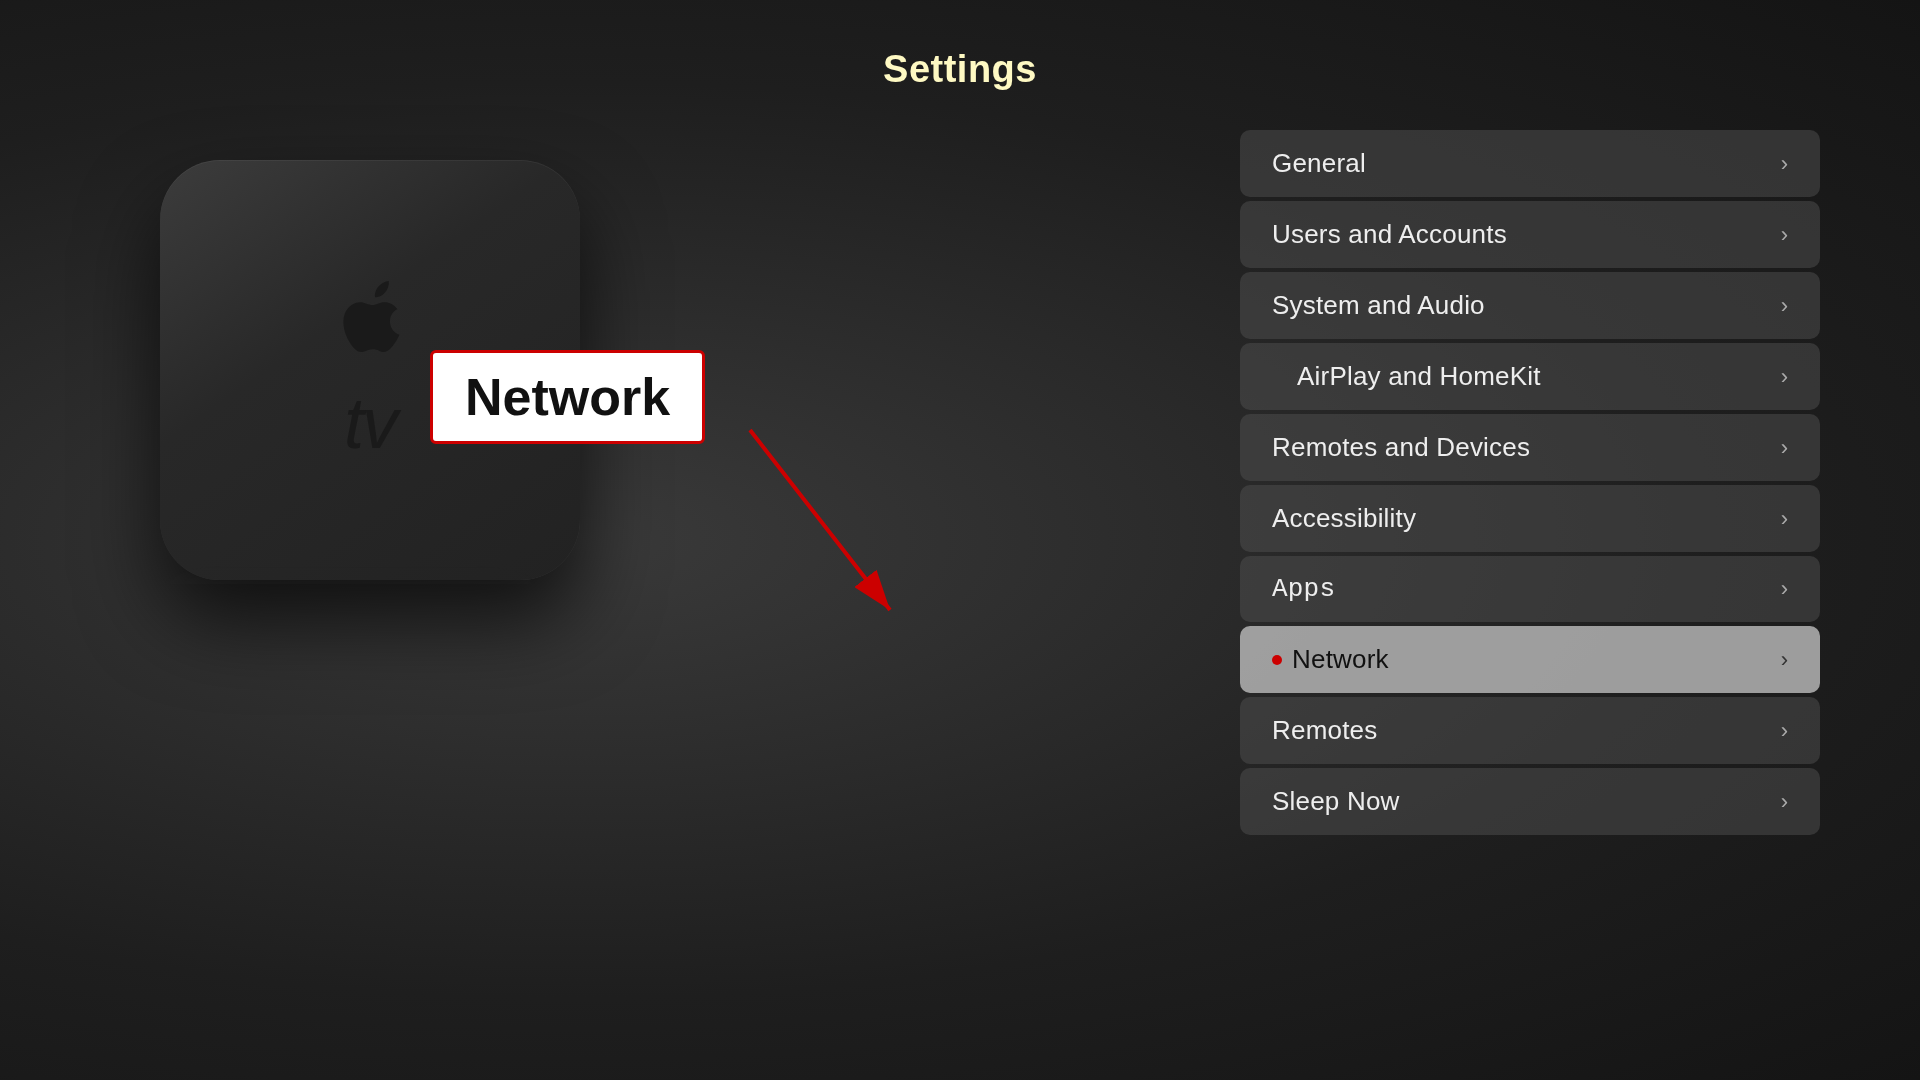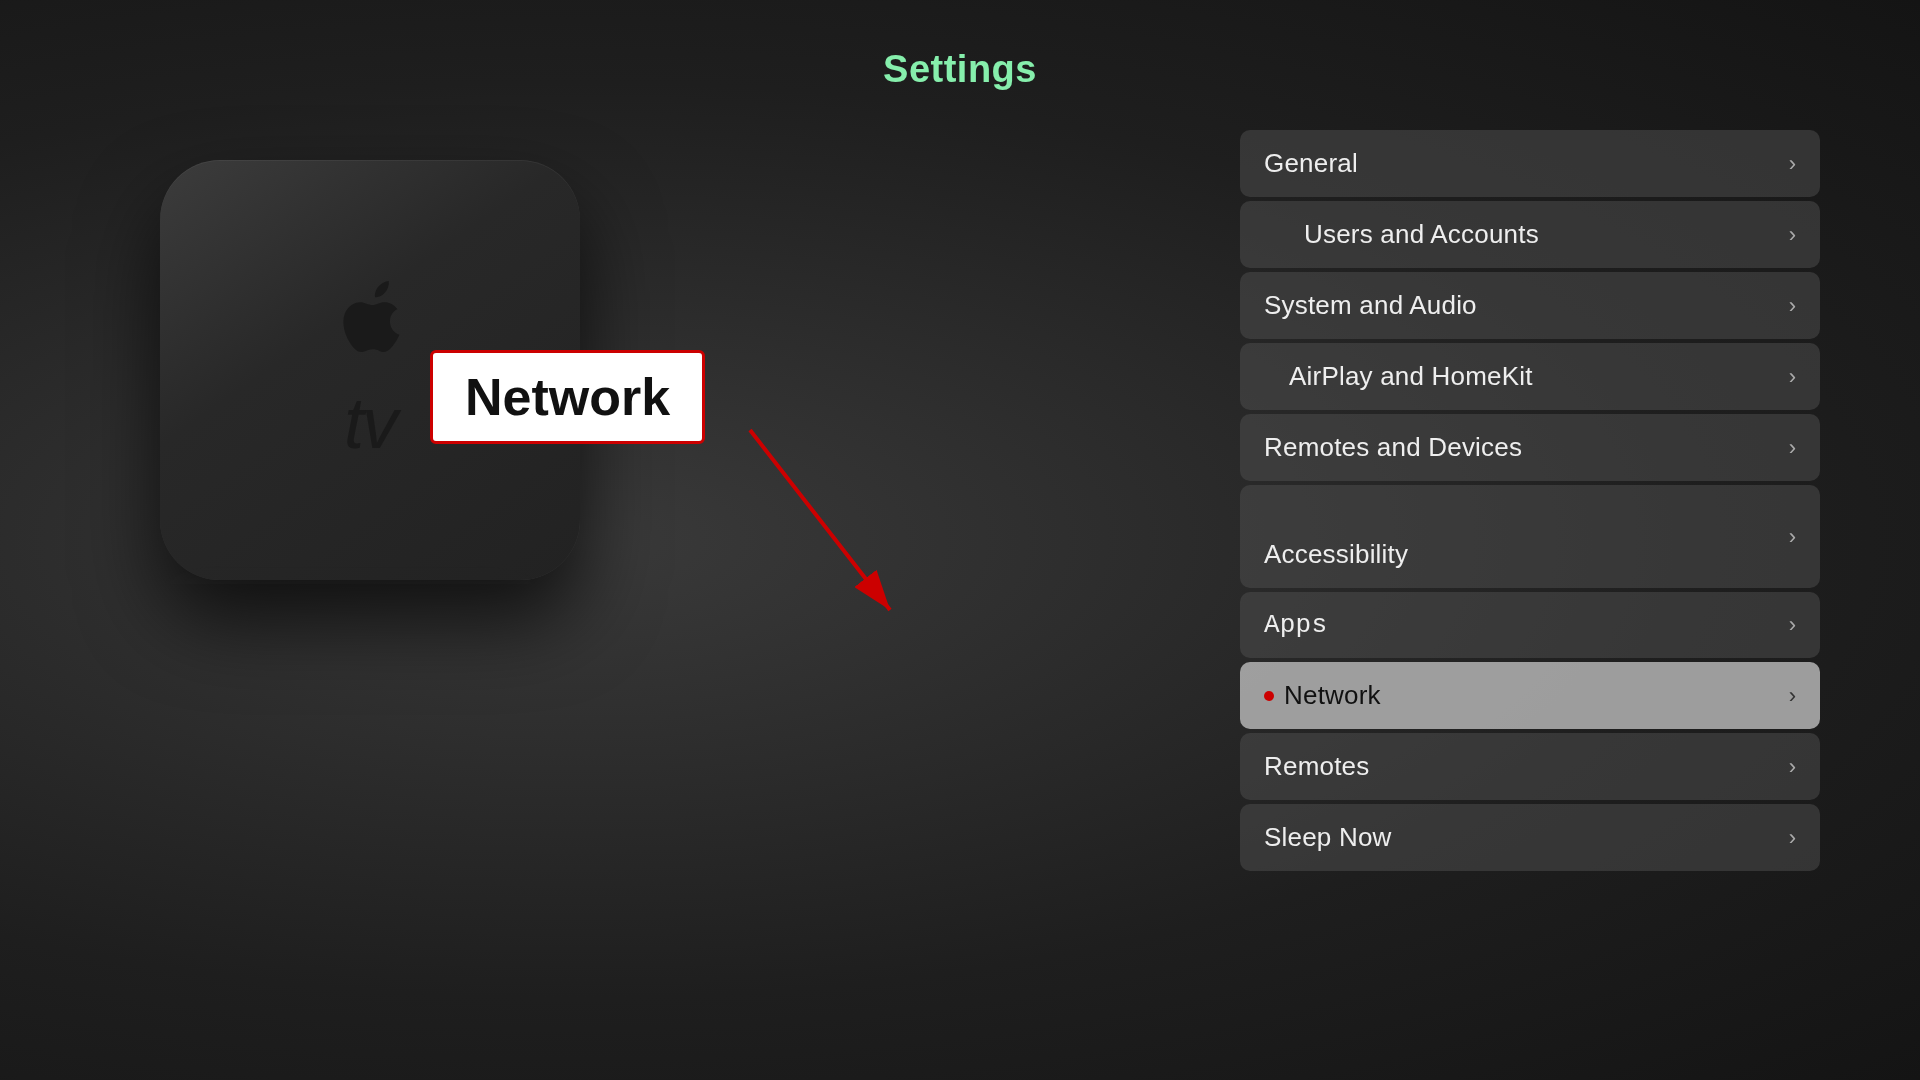--- a/index.html
+++ b/index.html
@@ -21,21 +21,21 @@
         radial-gradient(ellipse at 30% 50%, #3a3a3a 0%, #1e1e1e 60%, #141414 100%);
     }
 
     
     .page-title {
       position: absolute;
       top: 48px;
       left: 0;
       right: 0;
       text-align: center;
-      color: #86efac;
+      color: #fef9c3;
       font-size: 38px;
       font-weight: 600;
       letter-spacing: 0.5px;
     }
 
     
     .device-container {
       position: absolute;
       left: 160px;
       top: 160px;
@@ -95,21 +95,21 @@
       width: 580px;
       display: flex;
       flex-direction: column;
       gap: 4px;
     }
 
     .settings-item {
       display: flex;
       align-items: center;
       justify-content: space-between;
-      padding: 18px 24px;
+      padding: 18px 32px;
       background: rgba(80, 80, 80, 0.5);
       border-radius: 10px;
       cursor: pointer;
       transition: background 0.15s;
       position: relative;
     }
 
     .settings-item.active {
       background: rgba(180, 180, 180, 0.85);
     }
@@ -211,21 +211,21 @@
 
 <div class="settings-list">
 
 <div class="settings-item">
       <div style="display: flex; align-items: center;">
         <span class="item-label">General</span>
       </div>
       <span class="chevron">›</span>
     </div>
     <div class="settings-item">
-      <div style="display: flex; align-items: center; margin-left: 40px;">
+      <div style="display: flex; align-items: center;">
         <span class="item-label">Users and Accounts</span>
       </div>
       <span class="chevron">›</span>
     </div>
     <div class="settings-item">
       <div style="display: flex; align-items: center;">
         <span class="item-label">System and Audio</span>
       </div>
       <span class="chevron">›</span>
     </div>
@@ -235,21 +235,21 @@
       </div>
       <span class="chevron">›</span>
     </div>
     <div class="settings-item">
       <div style="display: flex; align-items: center;">
         <span class="item-label">Remotes and Devices</span>
       </div>
       <span class="chevron">›</span>
     </div>
     <div class="settings-item">
-      <div style="display: flex; align-items: center; margin-top: 36px;">
+      <div style="display: flex; align-items: center;">
         <span class="item-label">Accessibility</span>
       </div>
       <span class="chevron">›</span>
     </div>
     <div class="settings-item">
       <div style="display: flex; align-items: center; font-family: Liberation Mono, monospace;">
         <span class="item-label">Apps</span>
       </div>
       <span class="chevron">›</span>
     </div>

